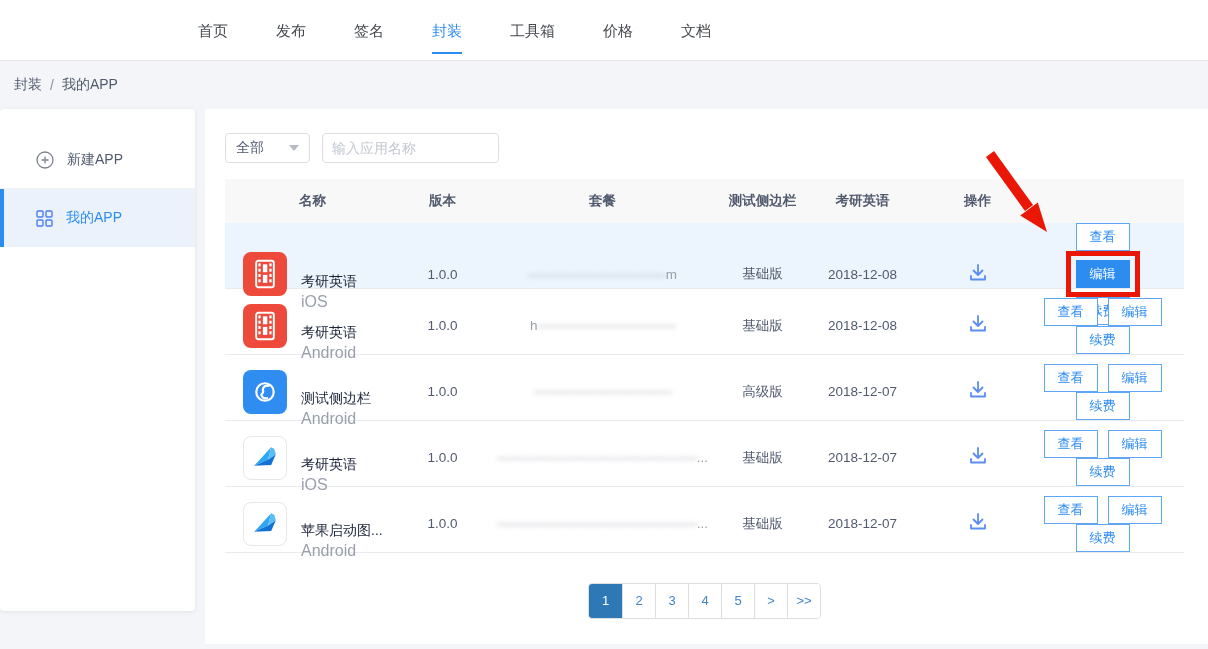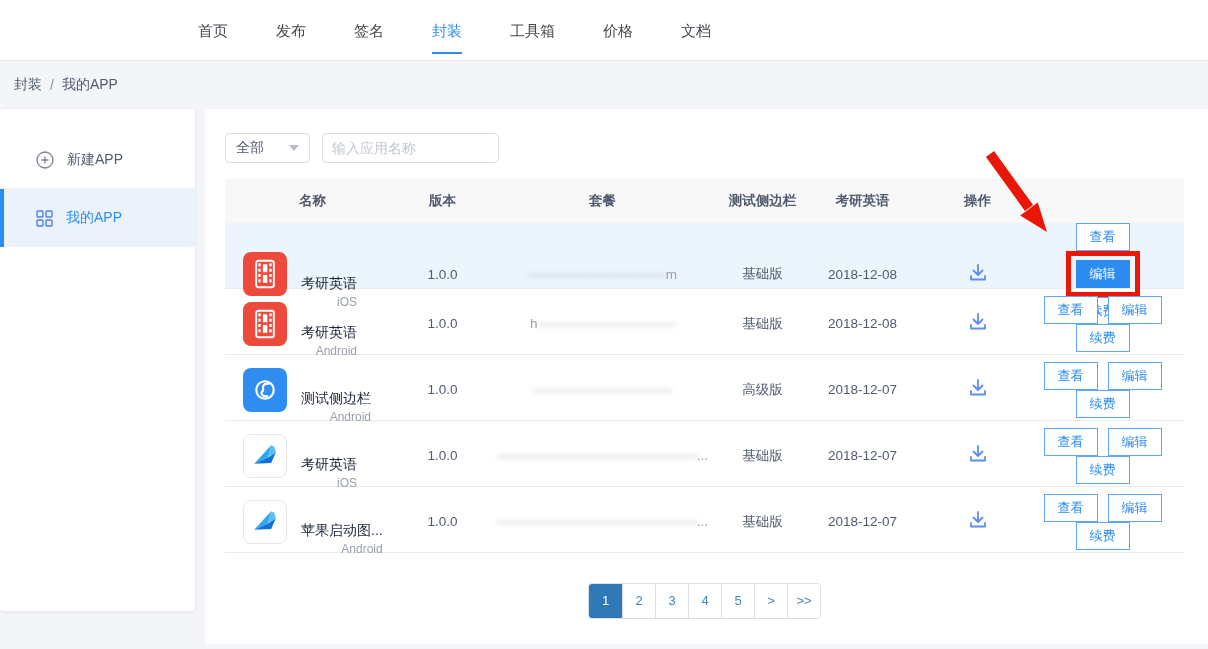--- a/index.html
+++ b/index.html
@@ -57,21 +57,21 @@
   .tbody-row { height:66px; border-bottom:1px solid #e8eaec; background:#fff; }
   .tbody-row.hl { background:#ecf5fd; }
 
   .name-cell { display:flex; align-items:center; gap:14px; padding-left:18px; text-align:left; }
   .app-ic { width:44px; height:44px; border-radius:8px; flex:0 0 44px;
     display:flex; align-items:center; justify-content:center; }
   .ic-red { background:#ee4a3c; }
   .ic-blue { background:#2f8df2; }
   .ic-white { background:#fff; border:1px solid #e7e7e7; }
   .app-name { font-size:14px; color:#1c2438; line-height:18px;margin-top:34px; }
-  .app-plat { font-size:12px; color:#9aa0ab; margin-top:3px;text-align:right; }
+  .app-plat { font-size:16px; color:#9aa0ab; margin-top:3px; }
 
   .mask { filter:blur(2.5px); color:#9aa0aa; letter-spacing:-1px; }
   .lk-pre,.lk-suf { color:#9aa0aa; }
 
   .dl-btn { display:inline-flex; cursor:pointer; }
 
   .btn { display:inline-block; height:28px; line-height:26px; padding:0 13px;
     border:1px solid #5ea5f5; border-radius:0; background:#fff; color:#2d8cf0;
     font-size:13px; margin:0 5px; cursor:pointer; white-space:nowrap; }
   .btn.primary { background:#2d8cf0; border-color:#2d8cf0; color:#fff; }

